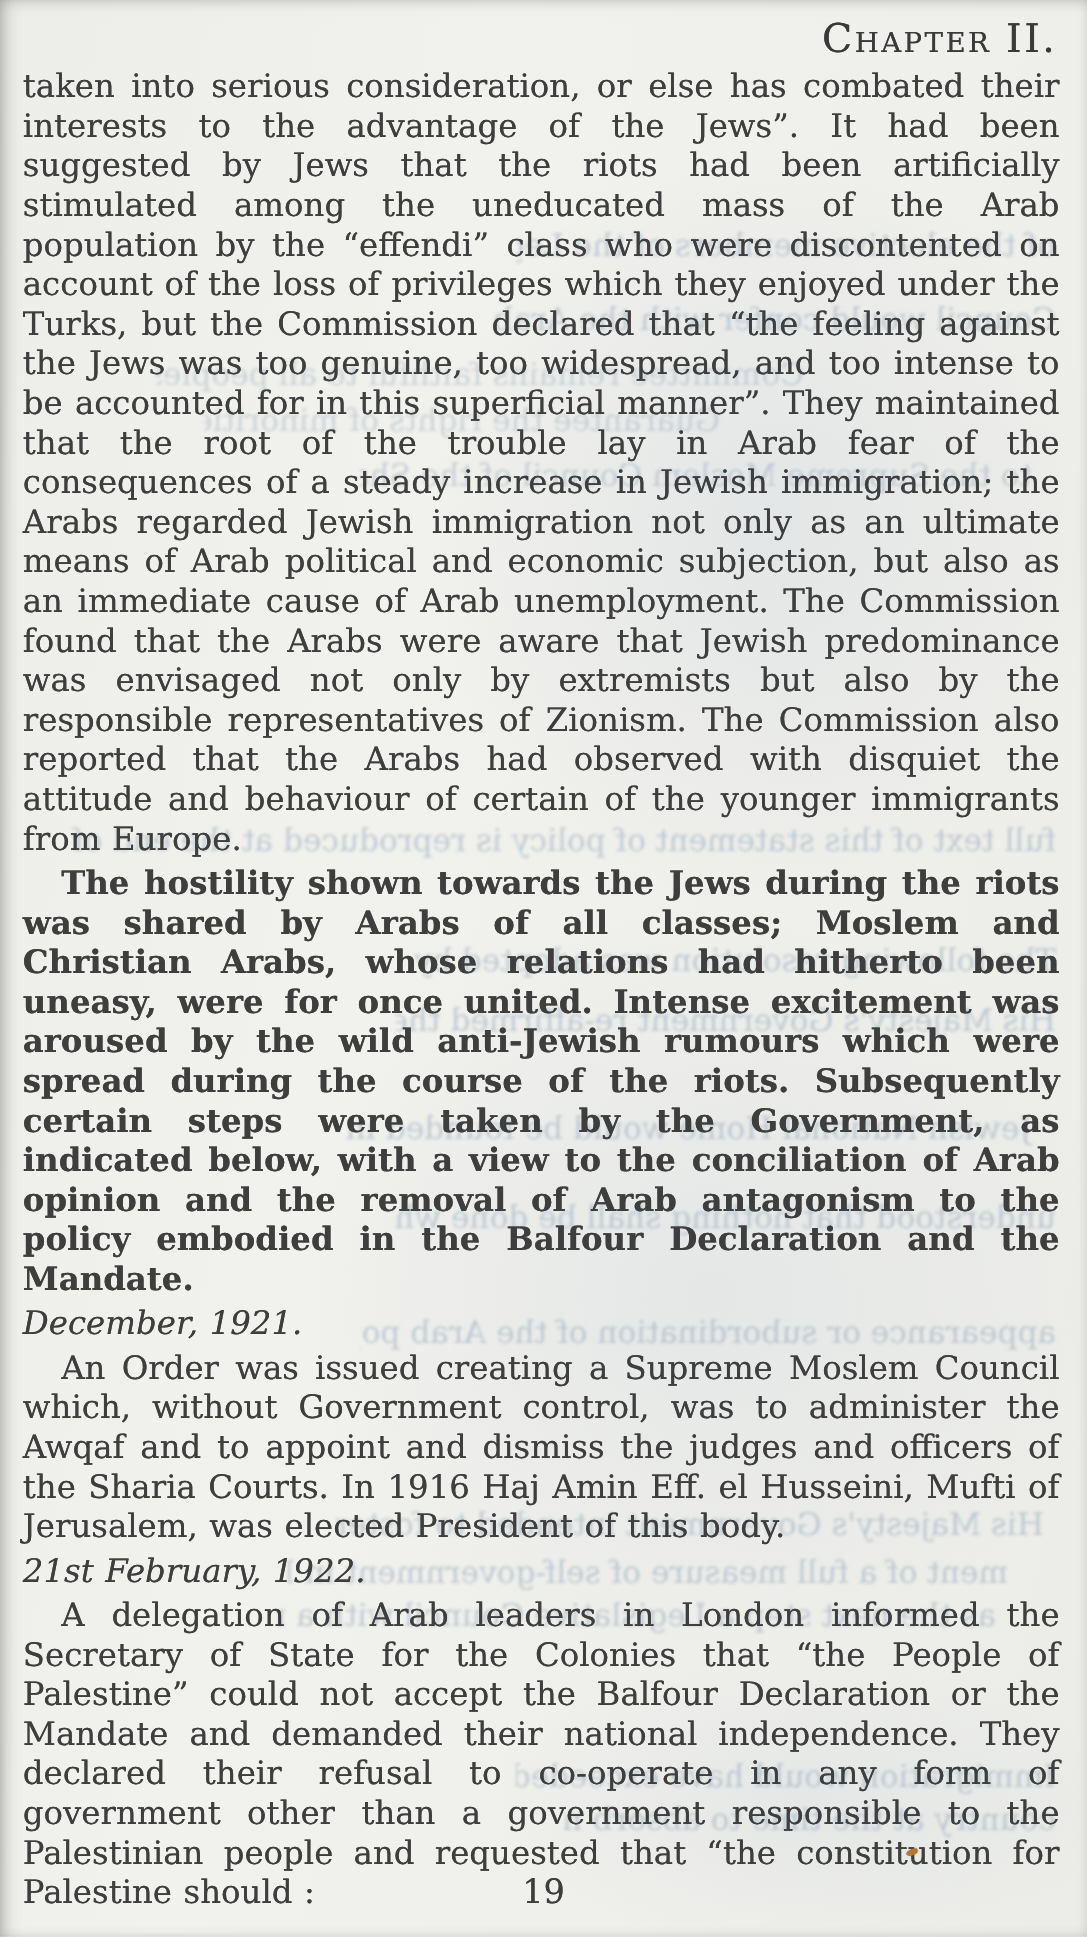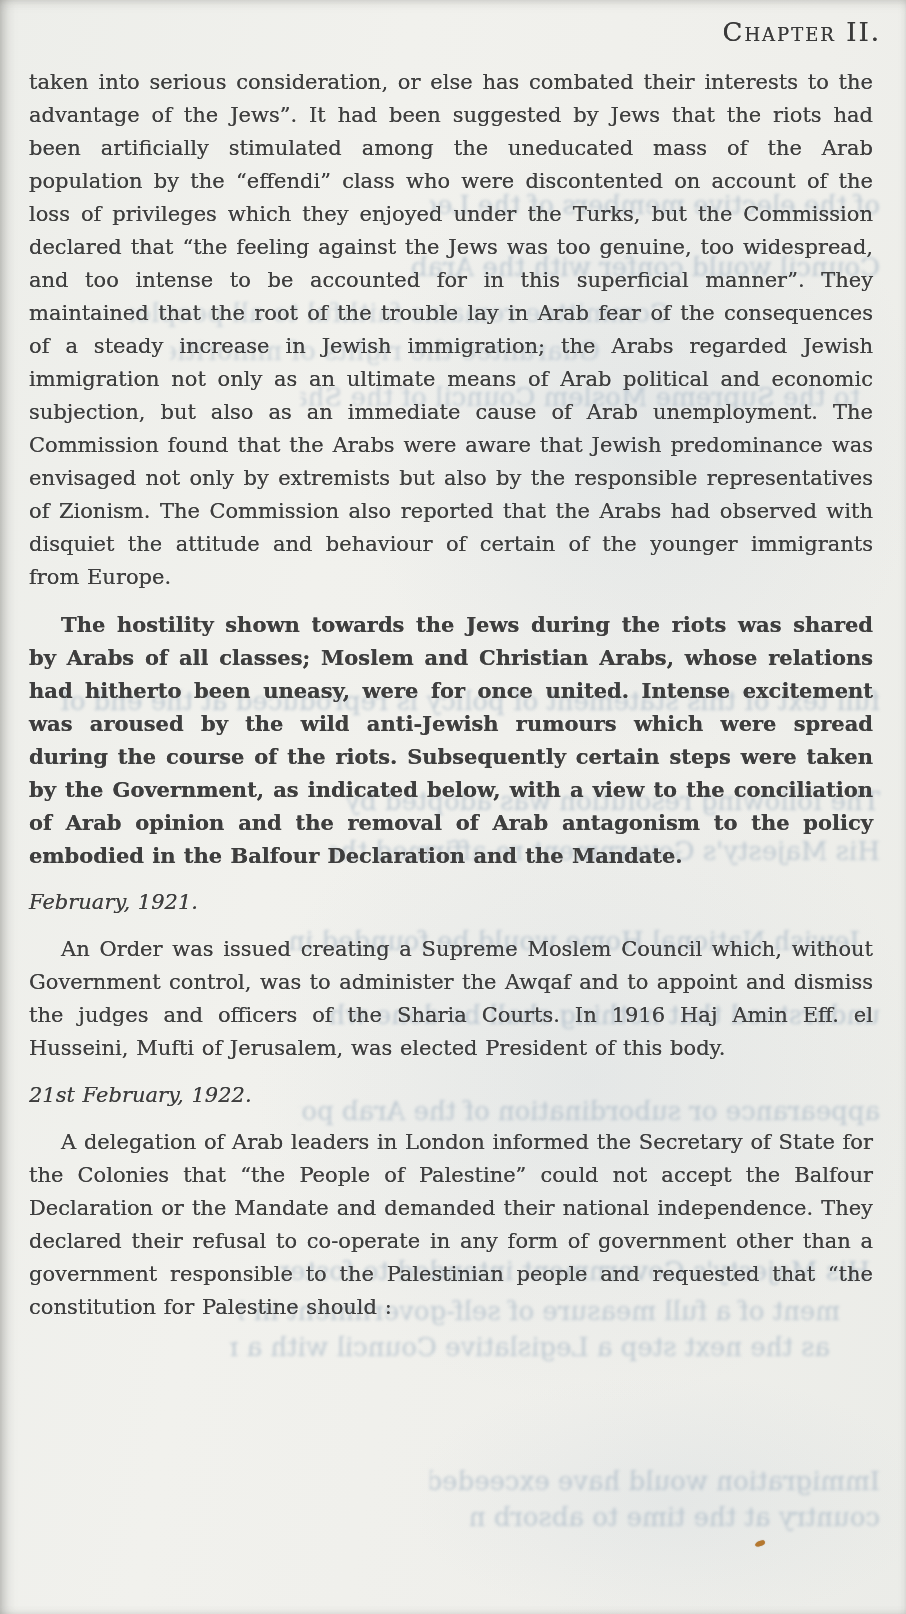--- a/index.html
+++ b/index.html
@@ -65,30 +65,30 @@
 
   .content {
     position: absolute;
     left: 15px; right: 19px; top: 12px;
     color: #3e3e3e;
   }
   .chapter-heading {
     text-align: right;
     font-variant: small-caps;
     letter-spacing: 2px;
-    font-size: 26px;
+    font-size: 33px;
     line-height: 40px;
     padding-right: 6px;
     color: #3a3a3a;
     text-shadow: 0 0 0.5px rgba(58,58,58,0.9);
   }
   .body-text p {
-    margin: 14px;
+    margin: 4px;
     text-align: justify;
-    font-size: 21px;
+    font-size: 27px;
     line-height: 33px;
     word-spacing: 1px;
     text-shadow: 0 0 0.5px rgba(62,62,62,0.85);
   }
   .para-1 { margin-top: 26px; }
   .para-2 { margin-top: 12px; text-indent: 32px; font-weight: bold; }
   .para-3 { text-indent: 32px; }
   .para-4 { text-indent: 32px; }
   .date-heading {
     font-style: italic;
@@ -143,22 +143,23 @@
   <div class="bf bf13">as the next step a Legislative Council with a majority of</div>
   <div class="bf bf14">Immigration would have exceeded the capacity of the</div>
   <div class="bf bf15">country at the time to absorb new arrivals.</div>
 
   <div class="content">
     <div class="chapter-heading">Chapter II.</div>
 
     <div class="body-text">
       <p class="para-1">taken into serious consideration, or else has combated their interests to the advantage of the Jews”.  It had been suggested by Jews that the riots had been artificially stimulated among the uneducated mass of the Arab population by the “effendi” class who were discontented on account of the loss of privileges which they enjoyed under the Turks, but the Commission declared that “the feeling against the Jews was too genuine, too widespread, and too intense to be accounted for in this superficial manner”.  They maintained that the root of the trouble lay in Arab fear of the consequences of a steady increase in Jewish immigration;  the Arabs regarded Jewish immigration not only as an ultimate means of Arab political and economic subjection, but also as an immediate cause of Arab unemployment.  The Commission found that the Arabs were aware that Jewish predominance was envisaged not only by extremists but also by the responsible representatives of Zionism.  The Commission also reported that the Arabs had observed with disquiet the attitude and behaviour of certain of the younger immigrants from Europe.</p>
       <p class="para-2">The hostility shown towards the Jews during the riots was shared by Arabs of all classes;  Moslem and Christian Arabs, whose relations had hitherto been uneasy, were for once united. Intense excitement was aroused by the wild anti-Jewish rumours which were spread during the course of the riots.  Subsequently certain steps were taken by the Government, as indicated below, with a view to the conciliation of Arab opinion and the removal of Arab antagonism to the policy embodied in the Balfour Declaration and the Mandate.</p>
-      <p class="date-heading">February, 1921.</p>
+      <p class="date-heading">December, 1921.</p>
       <p class="para-3">An Order was issued creating a Supreme Moslem Council which, without Government control, was to administer the Awqaf and to appoint and dismiss the judges and officers of the Sharia Courts. In 1916 Haj Amin Eff. el Husseini, Mufti of Jerusalem, was elected President of this body.</p>
       <p class="date-heading date-heading-2">21st February, 1922.</p>
       <p class="para-4">A delegation of Arab leaders in London informed the Secretary of State for the Colonies that “the People of Palestine” could not accept the Balfour Declaration or the Mandate and demanded their national independence.  They declared their refusal to co-operate in any form of government other than a government responsible to the Palestinian people and requested that “the constitution for Palestine should :</p>
     </div>
   </div>
 
+  <div class="page-number">19</div>
 
   <div class="speck"></div>
 </div>
 
 </body></html>

